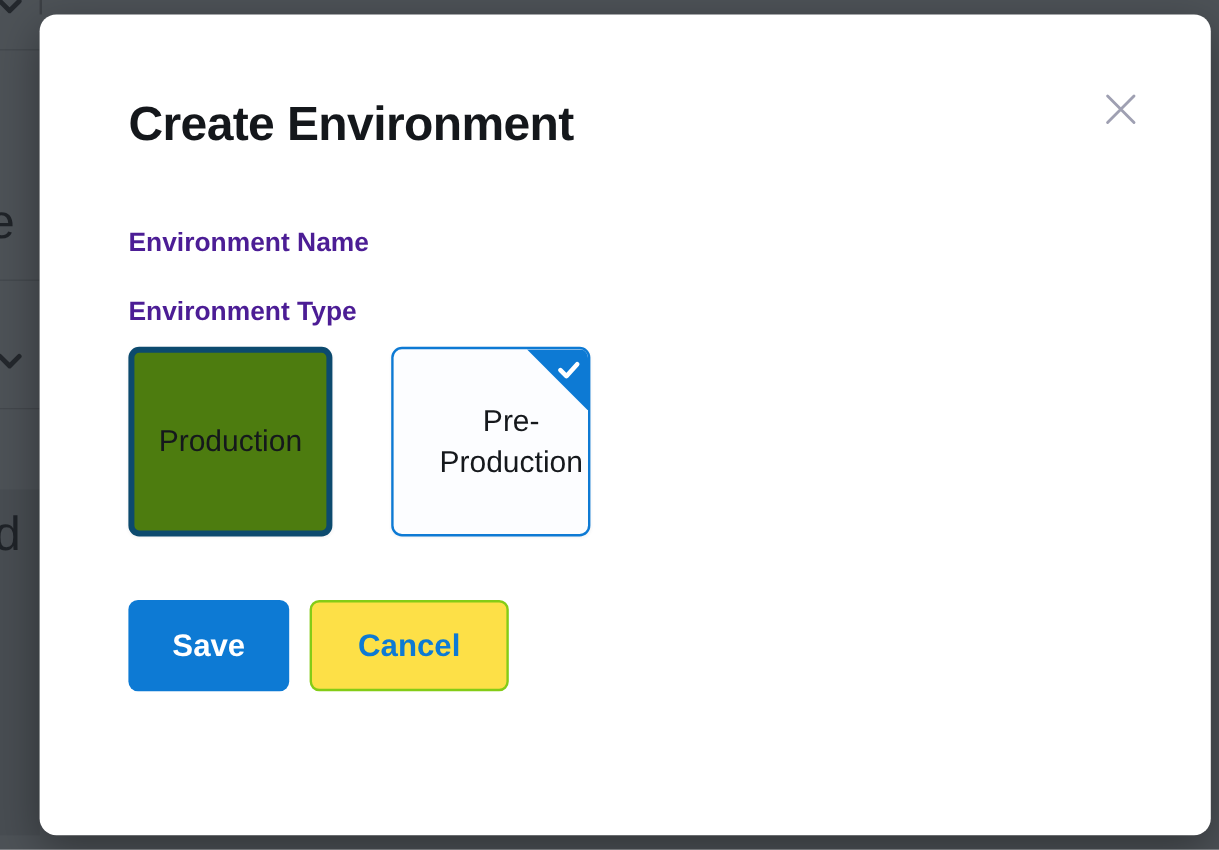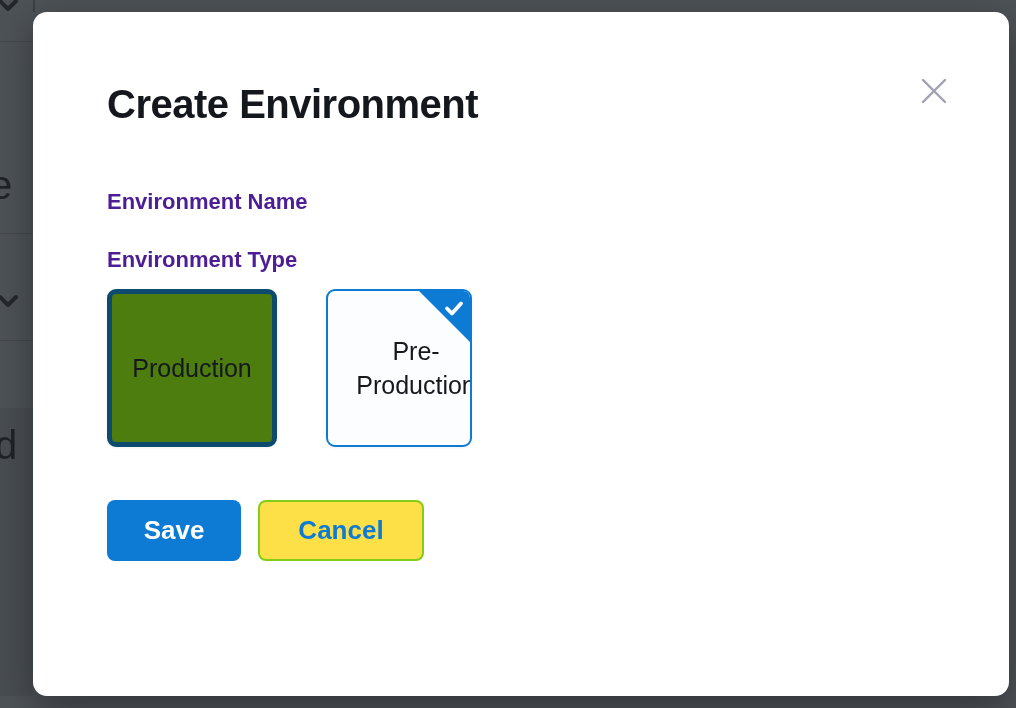--- a/index.html
+++ b/index.html
@@ -82,42 +82,42 @@
     text-align: center;
     font-size: 25px;
     line-height: 34px;
     color: #15181c;
     cursor: pointer;
     box-shadow: 0 1px 3px rgba(20,25,35,0.05);
     overflow: hidden;
     padding: 0 10px;
   }
   .type-card.selected {
-    width: 146px;
+    width: 166px;
     border: 2px solid #0d7ad4;
     background: #fcfdff;
     padding-left: 44px;
   }
   .corner-flag {
     position: absolute;
     top: 0; right: 0;
     width: 51px; height: 51px;
     background: #0d7ad4;
     clip-path: polygon(0 0, 100% 0, 100% 100%);
   }
   .corner-check {
     position: absolute;
     top: 5px; right: 4px;
     width: 24px; height: 24px;
   }
 
   
   .actions-row { margin-top: 53px; display: flex; gap: 17px; }
   .btn {
-    height: 61px;
+    height: 76px;
     border-radius: 8px;
     font-family: "Liberation Sans", sans-serif;
     font-size: 26px;
     font-weight: 700;
     cursor: pointer;
     display: flex; align-items: center; justify-content: center;
   }
   .btn-save {
     width: 134px;
     background: #0d7ad4;

